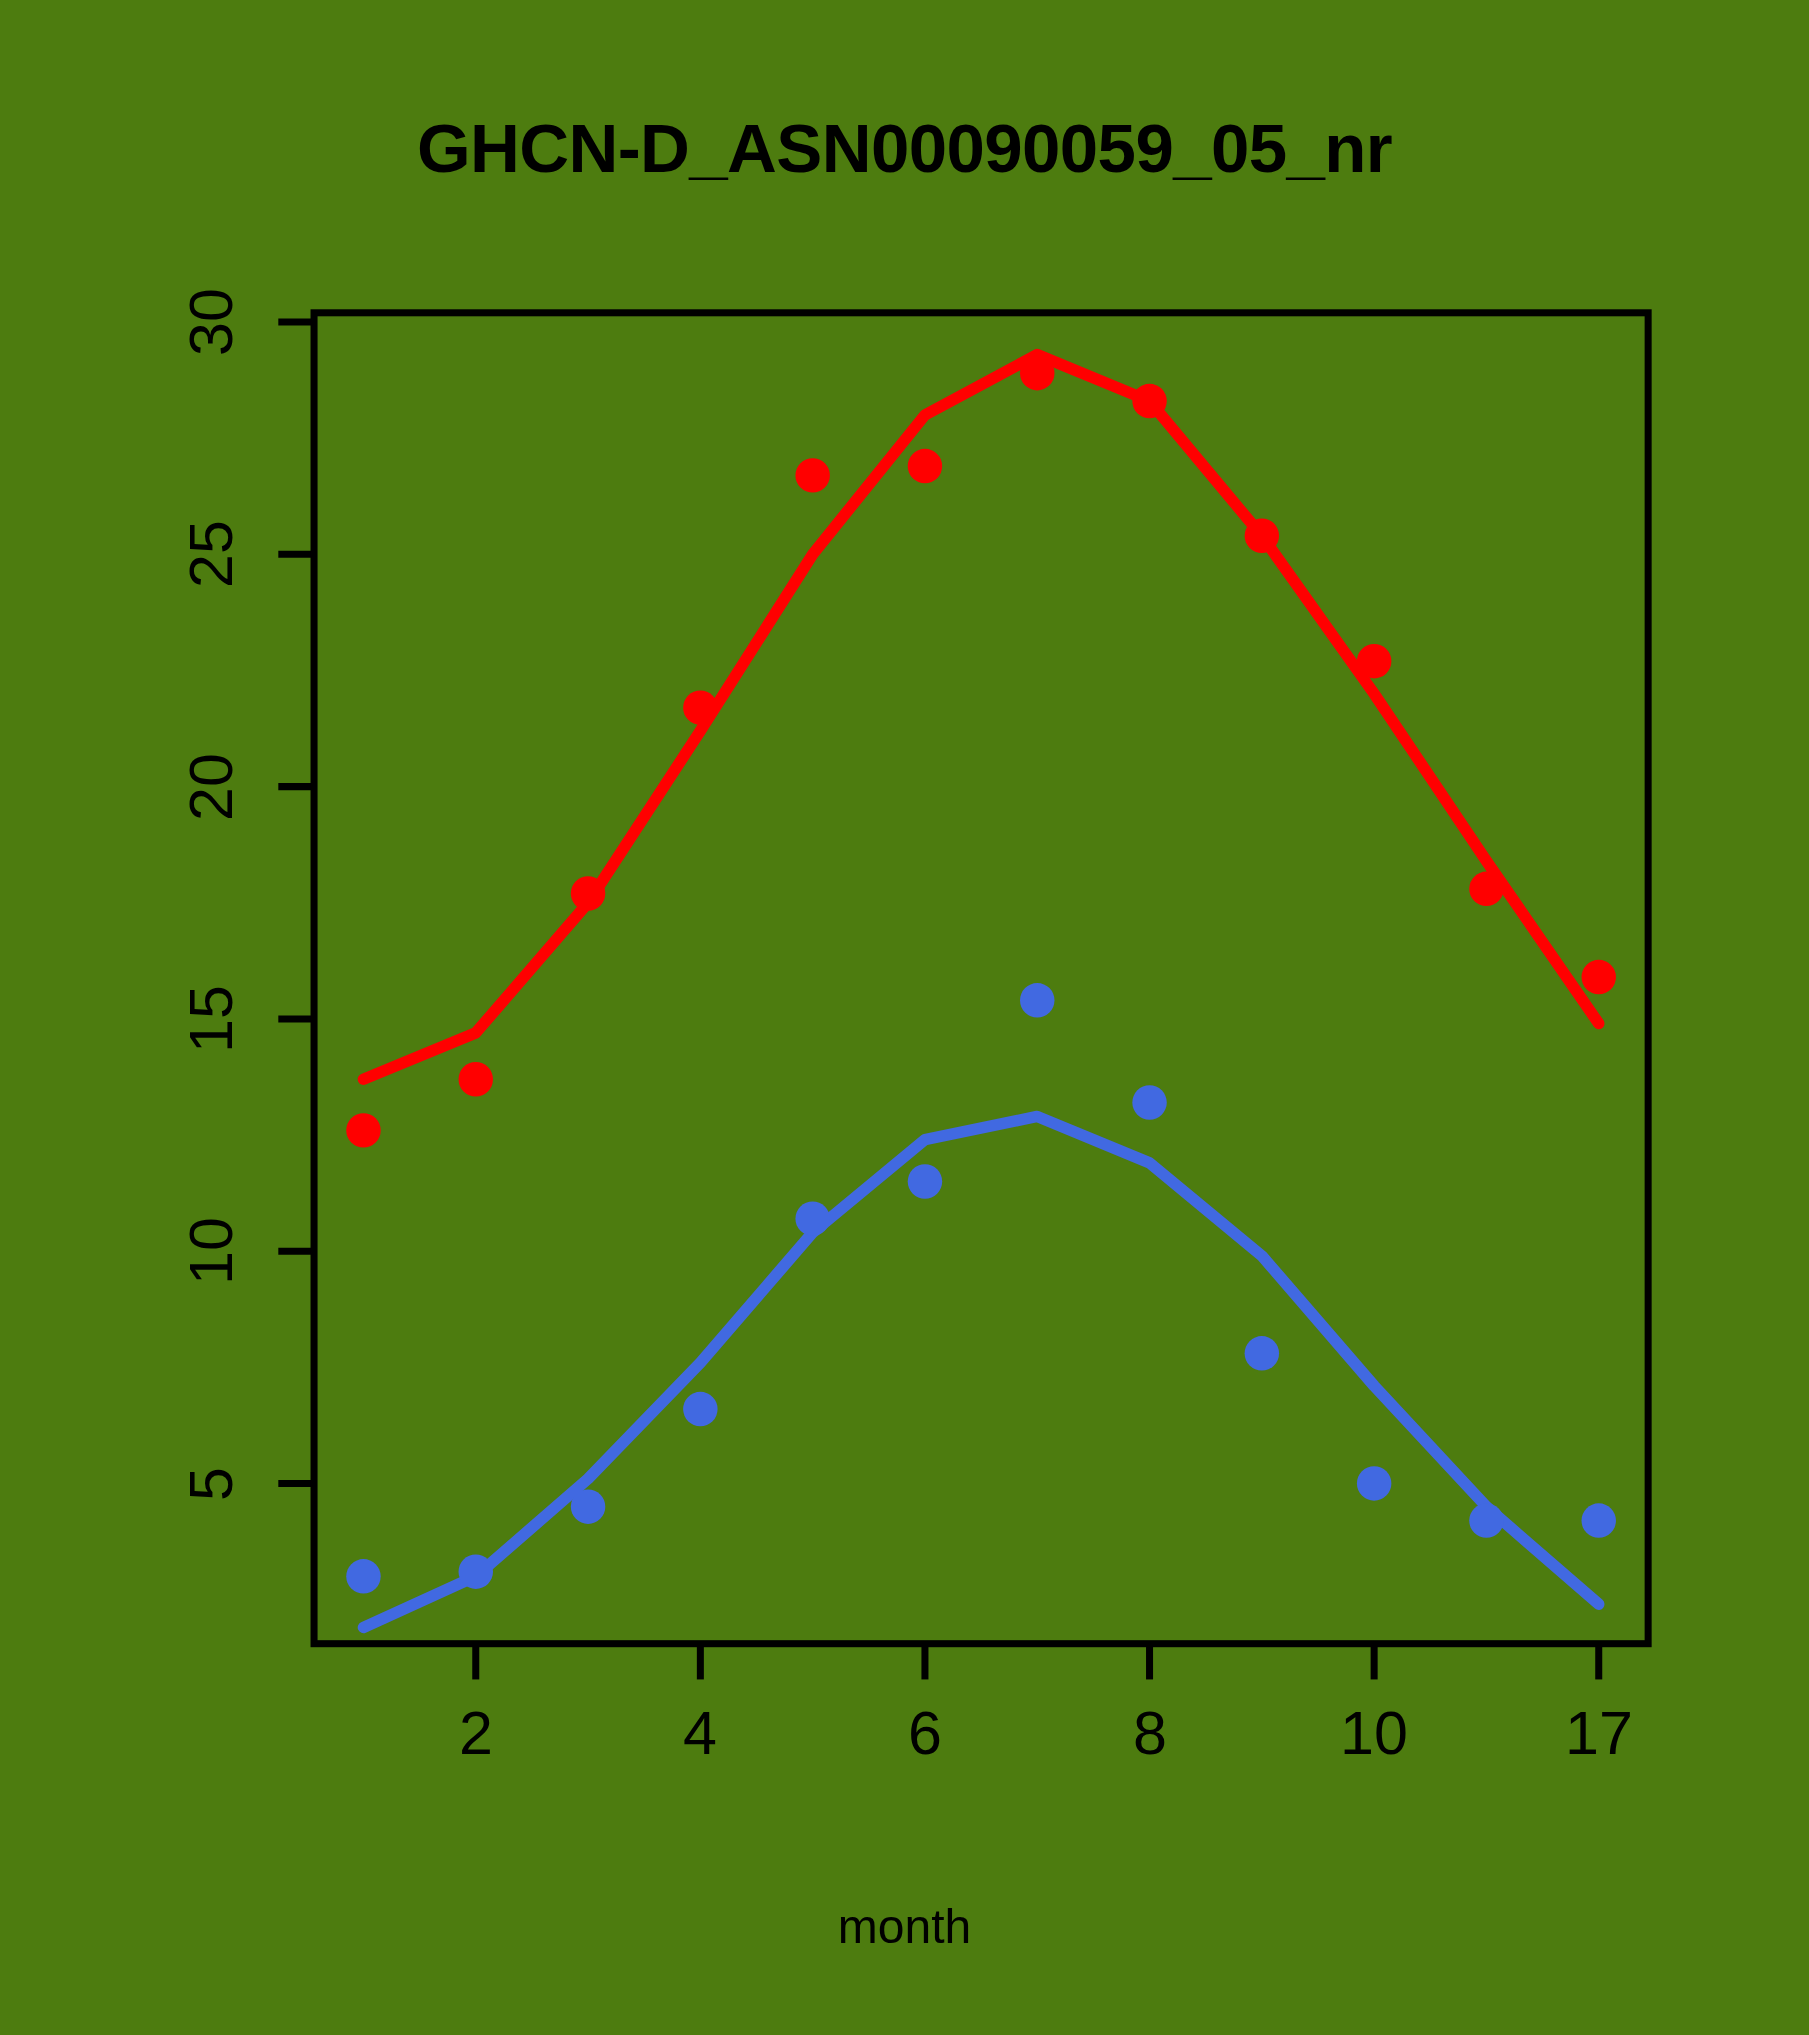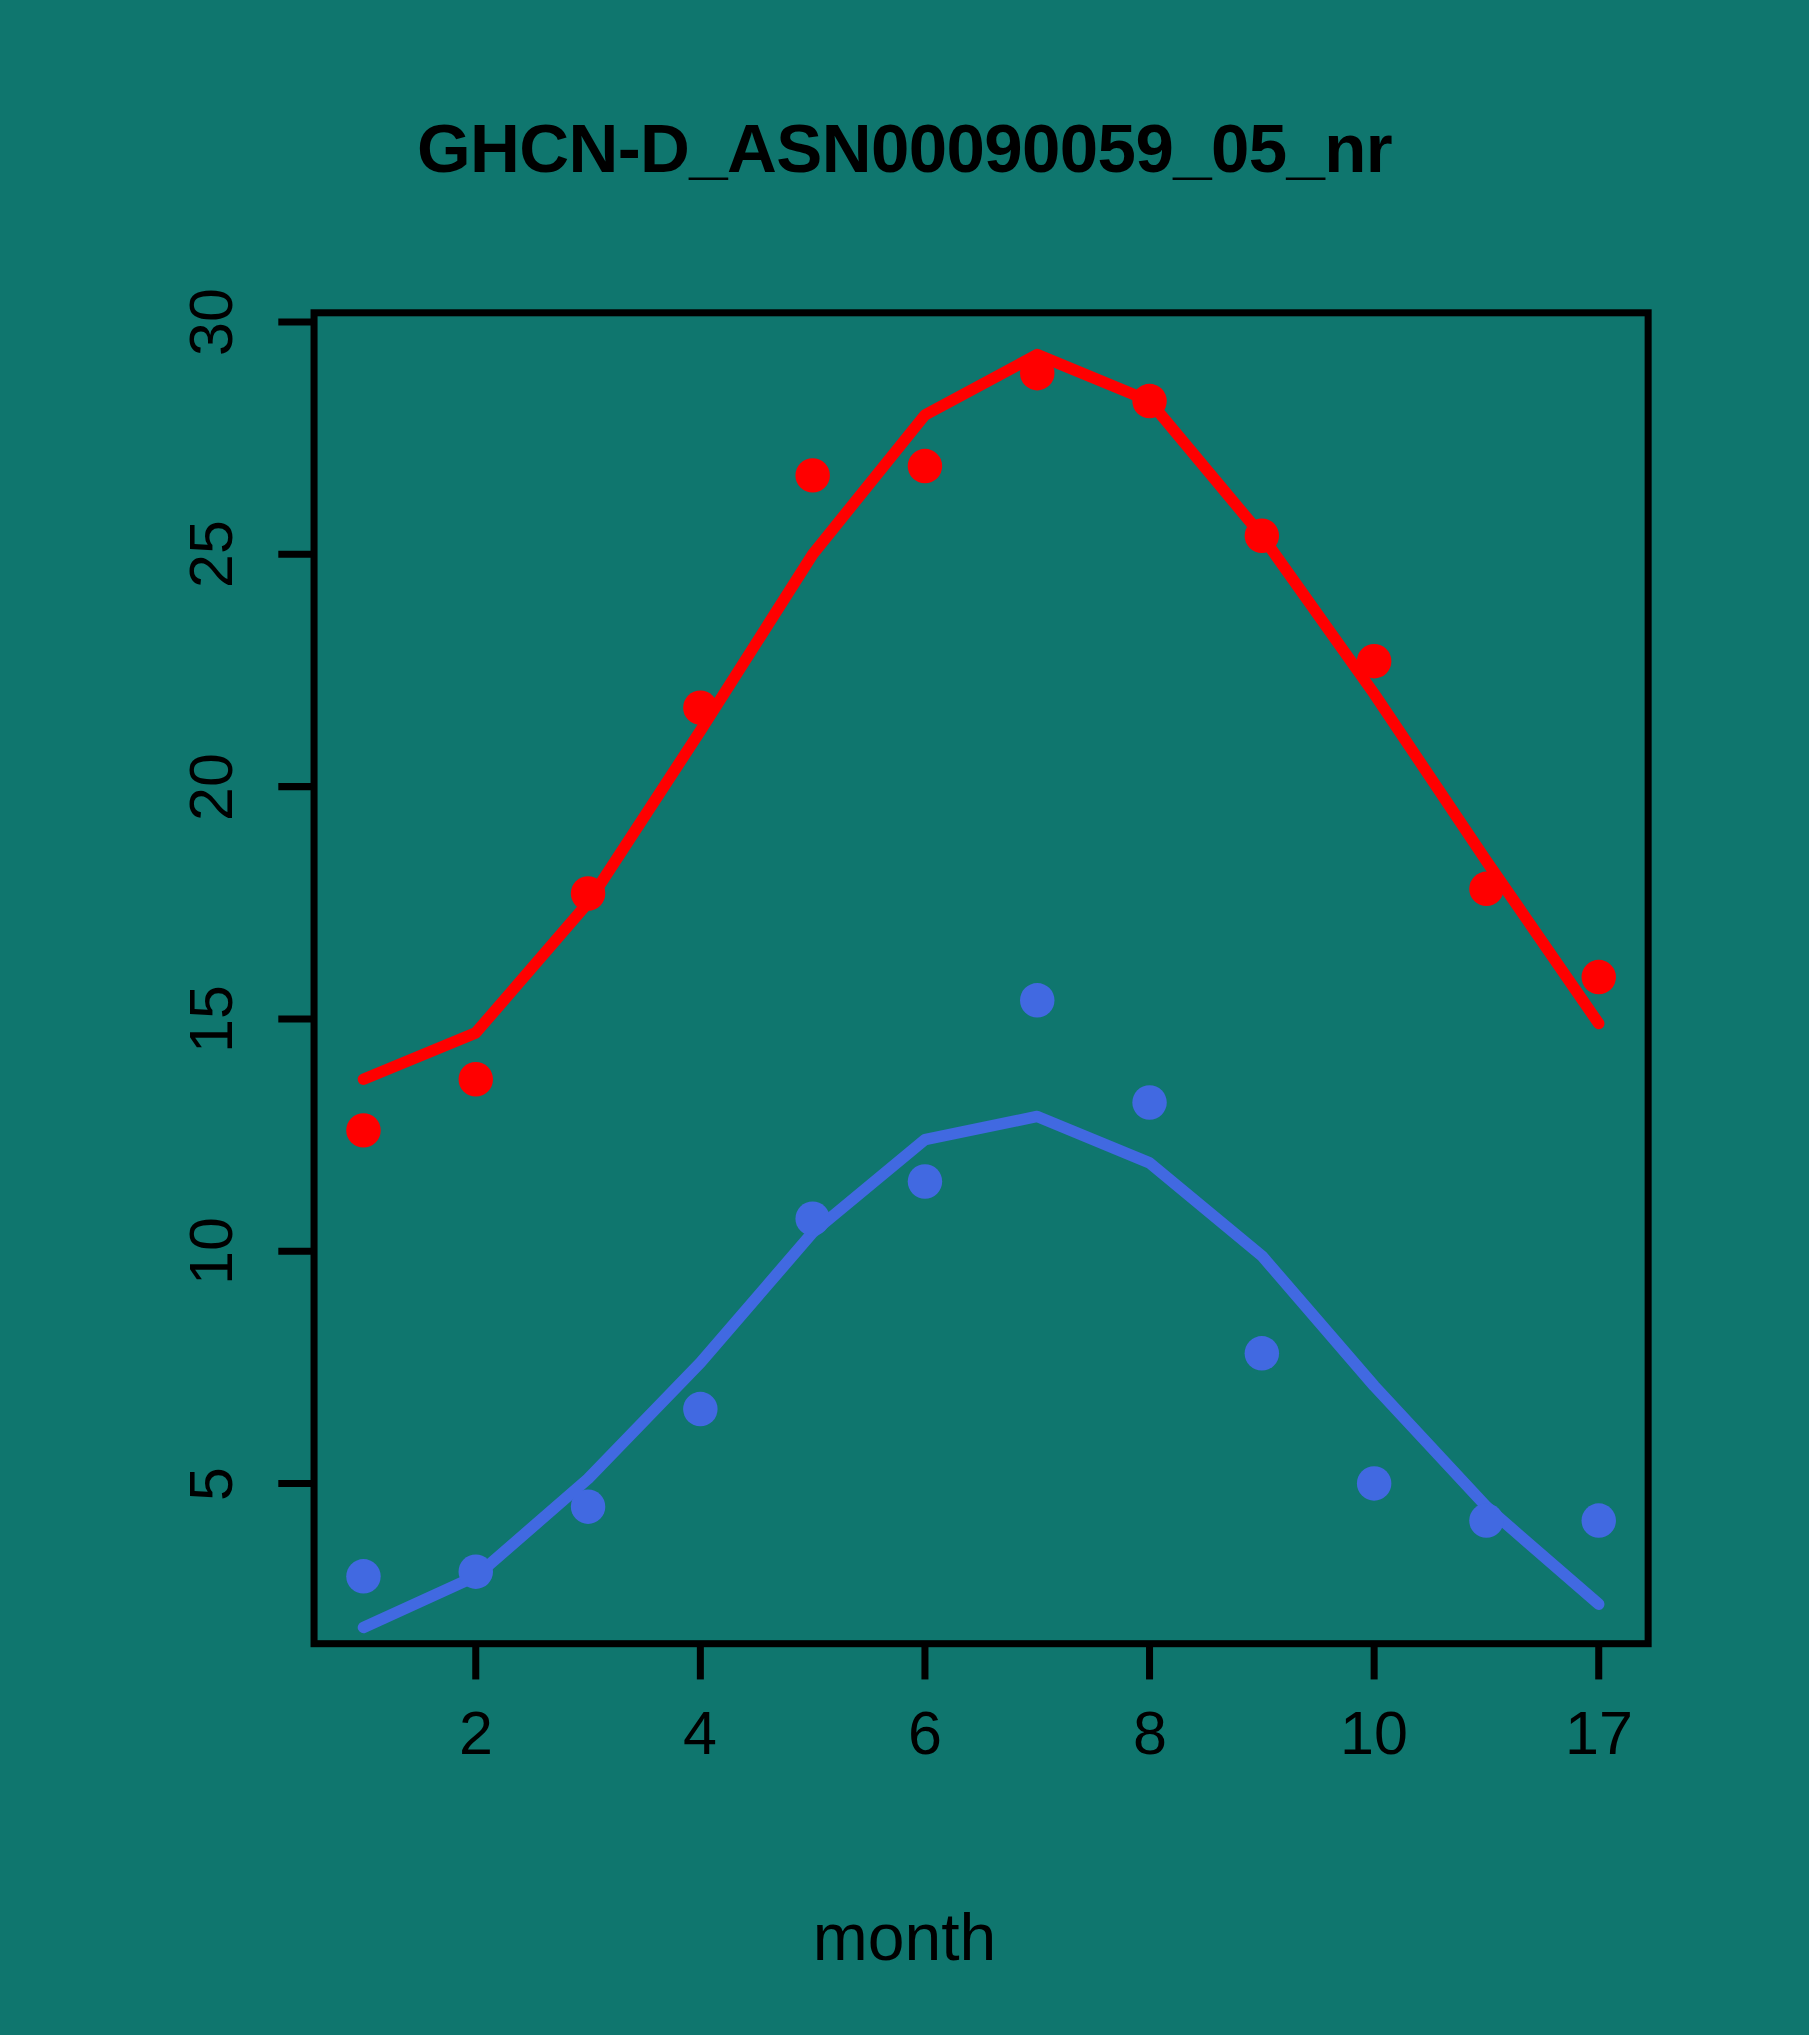--- a/index.html
+++ b/index.html
@@ -11,41 +11,41 @@
     width: 1809px;
     height: 2035px;
     font-family: "Liberation Sans", sans-serif;
     color: #000000;
     overflow: hidden;
   }
   #plot-root {
     position: relative;
     width: 1809px;
     height: 2035px;
-    background: #0f766e;
+    background: #4d7c0f;
   }
   #chart-title {
     position: absolute;
     left: 0;
     top: 109px;
     width: 1809px;
     text-align: center;
     font-size: 69px;
     font-weight: bold;
     letter-spacing: -0.6px;
     font-family: "Liberation Sans", sans-serif;
     white-space: nowrap;
   }
   #xaxis-title {
     position: absolute;
     left: 0;
     top: 1899px;
     width: 1809px;
     text-align: center;
-    font-size: 66px;
+    font-size: 48px;
     font-family: "Liberation Sans", sans-serif;
   }
   #svg-canvas {
     position: absolute;
     left: 0;
     top: 0;
   }
   .tick-label-x {
     position: absolute;
     font-size: 61px;

